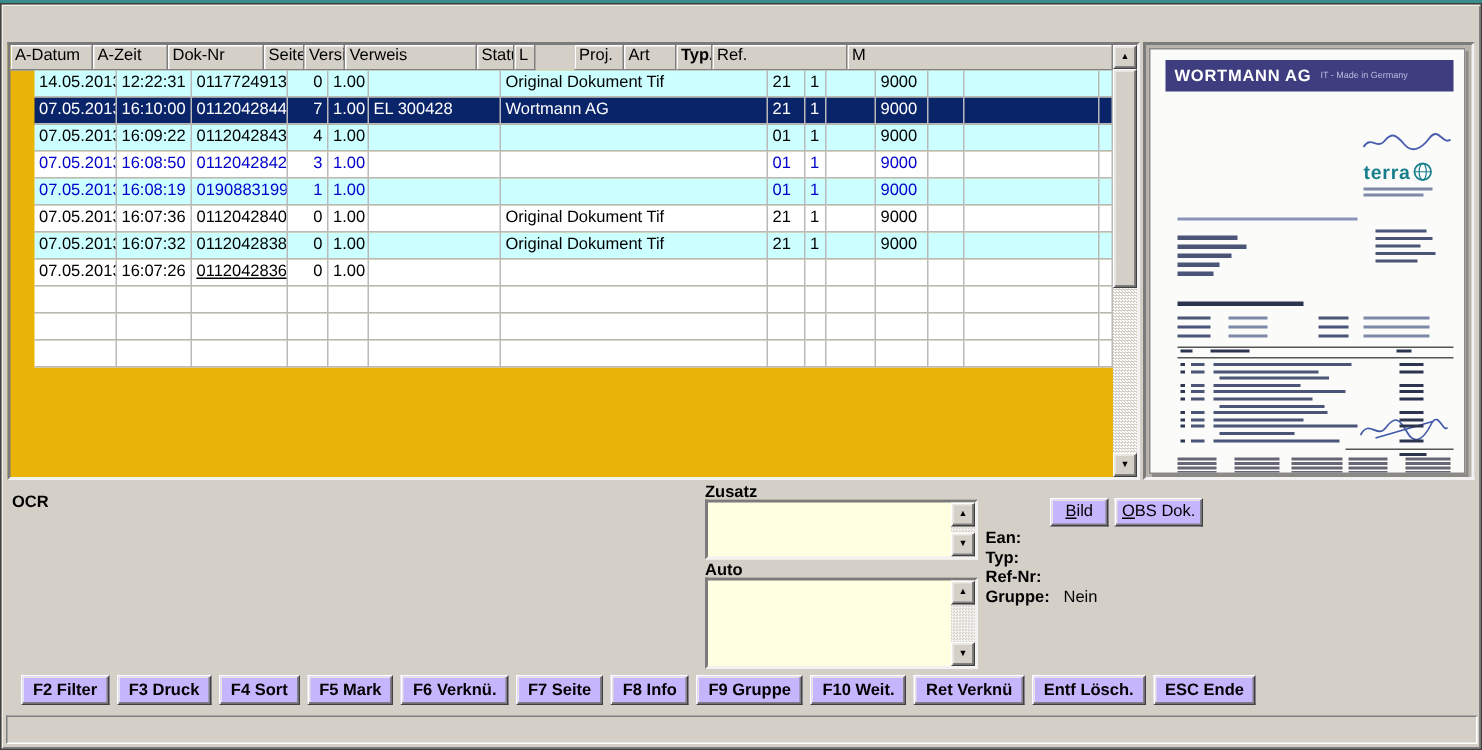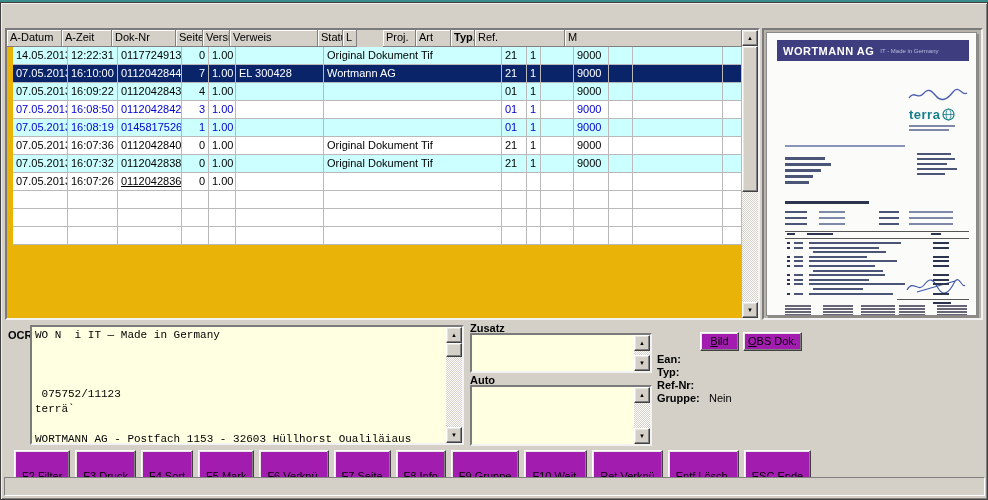--- a/index.html
+++ b/index.html
@@ -19,21 +19,21 @@
                border:1px solid; border-color:#fff #404040 #404040 #fff; box-shadow: inset -1px -1px 0 #808080, inset 1px 1px 0 #e8e6e0;
                font-size:9px; font-weight:bold; text-align:center; line-height:12px; cursor:default; }
 
   .sunken { border:2px solid; border-color:#7b7b7b #f2f2f2 #f2f2f2 #7b7b7b; background:#eab308; }
 
   
   .grid-panel { position:absolute; left:4px; top:25px; width:755px; height:292px; overflow:hidden; }
   .thead { position:absolute; left:0; top:0; right:16px; height:17px; display:flex; background:#d4d0c8; }
   .th { height:17px; background:#d4d0c8; border-right:1px solid #808080; border-bottom:1px solid #808080;
         box-shadow: inset 1px 1px 0 #fff; padding:1px 3px 0 3px; white-space:nowrap; overflow:hidden; }
-  .rows { position:absolute; left:6px; top:17px; right:16px; }
+  .rows { position:absolute; left:16px; top:17px; right:16px; }
   .trow { display:flex; height:18px; }
   .td { height:18px; line-height:17px; padding:0 3px; border-right:1px solid #b9b9b9; border-bottom:1px solid #b9b9b9;
         white-space:nowrap; overflow:hidden; }
 
   
   .vscroll { position:absolute; top:0; right:0; width:16px; bottom:0;
              background:repeating-conic-gradient(#ffffff 0% 25%, #d4d0c8 0% 50%) 0 0/2px 2px; }
   .sb-btn { position:absolute; left:0; width:16px; height:16px; background:#d4d0c8;
             border:1px solid; border-color:#fff #404040 #404040 #fff; box-shadow: inset -1px -1px 0 #808080, inset 1px 1px 0 #e8e6e0;
             font-size:6px; text-align:center; line-height:14px; color:#000; }
@@ -55,31 +55,31 @@
   .seg { position:absolute; }
 
   
   .lab { position:absolute; font-weight:bold; font-size:11px; }
   .field { background:#ffffe1; border:2px solid; border-color:#7b7b7b #f2f2f2 #f2f2f2 #7b7b7b; position:absolute; overflow:hidden; }
   .field .fscroll { position:absolute; top:0; right:0; bottom:0; width:16px;
              background:repeating-conic-gradient(#ffffff 0% 25%, #d4d0c8 0% 50%) 0 0/2px 2px; }
   .ocr-pre { font-family:"Liberation Mono","DejaVu Sans Mono",monospace; font-size:11px; line-height:14.8px;
              padding:1px 3px; white-space:pre; color:#000; }
 
-  .btn { background:#a21caf; border:1px solid; border-color:#fff #404040 #404040 #fff;
+  .btn { background:#c4b5fd; border:1px solid; border-color:#fff #404040 #404040 #fff;
          box-shadow: inset -1px -1px 0 #808080, inset 1px 1px 0 #e8e6e0;
          font-family:"Liberation Sans",sans-serif; font-size:11px; text-align:center; }
   .push { position:absolute; height:19px; line-height:17px; padding:0 4px; }
 
   .meta-row { position:absolute; left:656px; white-space:nowrap; }
   .meta-row b { font-weight:bold; }
   .meta-val { position:absolute; left:52px; top:0; font-weight:normal; }
 
   .fkeys { position:absolute; left:13px; top:447px; height:21px; display:flex; gap:5px; }
-  .fkey { height:20px; line-height:18px; padding:16px 7px; min-width:49px; }
+  .fkey { height:20px; line-height:18px; padding:0 7px; min-width:49px;font-weight:bold; }
 
   .statusbar { position:absolute; left:3px; top:474px; width:981px; height:19px; background:#d4d0c8;
                border:1px solid; border-color:#808080 #fff #fff #808080; }
 </style>
 </head>
 <body>
 
 <div class="win">
 
 
@@ -160,21 +160,21 @@
           <div class="td" style="width: 14px; flex: 0 0 14px; color: rgb(0, 0, 204);">1</div>
           <div class="td" style="width: 33px; flex: 0 0 33px; color: rgb(0, 0, 204);"></div>
           <div class="td" style="width: 35px; flex: 0 0 35px; color: rgb(0, 0, 204);">9000</div>
           <div class="td" style="width: 24px; flex: 0 0 24px; color: rgb(0, 0, 204);"></div>
           <div class="td" style="width: 90px; flex: 0 0 90px; color: rgb(0, 0, 204);"></div>
           <div class="td" style="flex: 1 1 0%; color: rgb(0, 0, 204);"></div>
         </div>
         <div class="trow" style="background: rgb(204, 255, 255);">
           <div class="td" style="width: 55px; flex: 0 0 55px; color: rgb(0, 0, 204);">07.05.2013</div>
           <div class="td" style="width: 50px; flex: 0 0 50px; color: rgb(0, 0, 204);">16:08:19</div>
-          <div class="td" style="width: 64px; flex: 0 0 64px; color: rgb(0, 0, 204);">0145817526</div>
+          <div class="td" style="width: 64px; flex: 0 0 64px; color: rgb(0, 0, 204);">0190883199</div>
           <div class="td" style="width: 27px; flex: 0 0 27px; color: rgb(0, 0, 204); text-align: right;">1</div>
           <div class="td" style="width: 27px; flex: 0 0 27px; color: rgb(0, 0, 204);">1.00</div>
           <div class="td" style="width: 88px; flex: 0 0 88px; color: rgb(0, 0, 204);"></div>
           <div class="td" style="width: 178px; flex: 0 0 178px; color: rgb(0, 0, 204);"></div>
           <div class="td" style="width: 25px; flex: 0 0 25px; color: rgb(0, 0, 204);">01</div>
           <div class="td" style="width: 14px; flex: 0 0 14px; color: rgb(0, 0, 204);">1</div>
           <div class="td" style="width: 33px; flex: 0 0 33px; color: rgb(0, 0, 204);"></div>
           <div class="td" style="width: 35px; flex: 0 0 35px; color: rgb(0, 0, 204);">9000</div>
           <div class="td" style="width: 24px; flex: 0 0 24px; color: rgb(0, 0, 204);"></div>
           <div class="td" style="width: 90px; flex: 0 0 90px; color: rgb(0, 0, 204);"></div>
@@ -393,35 +393,20 @@
         <div class="seg" style="left: 132px; top: 278px; width: 26px; height: 1.5px; background: rgb(102, 102, 119);"></div>
         <div class="seg" style="left: 132px; top: 281px; width: 26px; height: 1.5px; background: rgb(102, 102, 119);"></div>
         <div class="seg" style="left: 170px; top: 272px; width: 30px; height: 1.5px; background: rgb(102, 102, 119);"></div>
         <div class="seg" style="left: 170px; top: 275px; width: 30px; height: 1.5px; background: rgb(102, 102, 119);"></div>
         <div class="seg" style="left: 170px; top: 278px; width: 30px; height: 1.5px; background: rgb(102, 102, 119);"></div>
         <div class="seg" style="left: 170px; top: 281px; width: 30px; height: 1.5px; background: rgb(102, 102, 119);"></div>
       </div>
   </div>
 
   <div class="lab" style="left:7px;top:326px;">OCR</div>
-  <div class="field" style="left:29px;top:322px;width:434px;height:120px;">
-    <pre class="ocr-pre" id="ocr-pre">WO N  i IT — Made in Germany
-
-
-
- 075752/11123
-terrä`
-
-WORTMANN AG - Postfach 1153 - 32603 Hüllhorst Oualiläiaus</pre>
-    <div class="fscroll">
-      <div class="sb-btn sb-up">▲</div>
-      <div class="sb-thumb" style="top:16px;height:14px;"></div>
-      <div class="sb-btn sb-dn">▼</div>
-    </div>
-  </div>
 
   <div class="lab" style="left:469px;top:319px;">Zusatz</div>
   <div class="field" style="left:469px;top:330px;width:182px;height:40px;">
     <span></span>
     <div class="fscroll">
       <div class="sb-btn sb-up">▲</div>
       <div class="sb-btn sb-dn">▼</div>
     </div>
   </div>
 

